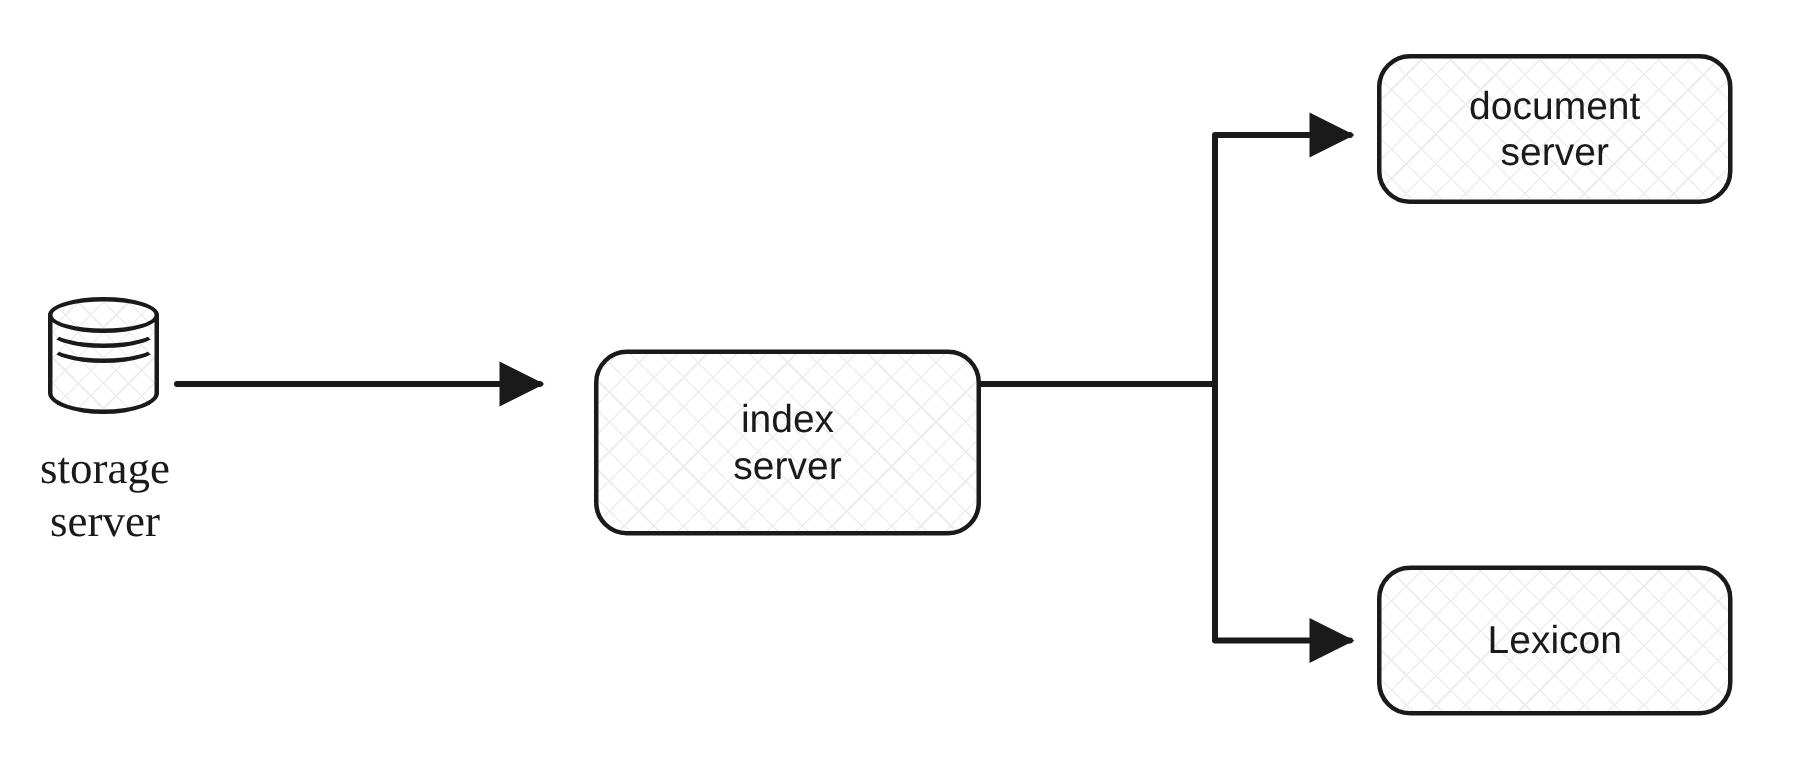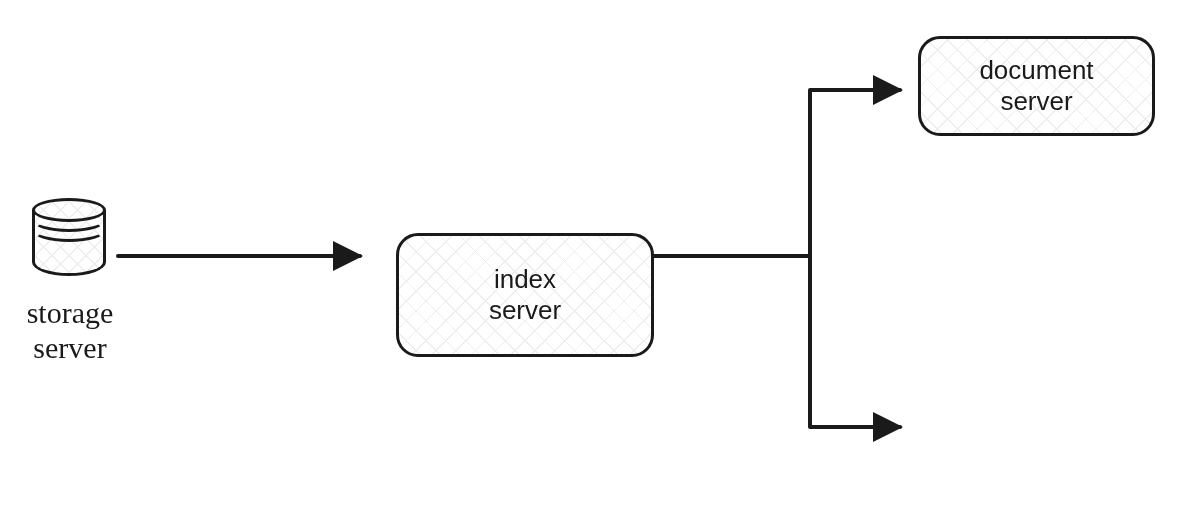--- a/index.html
+++ b/index.html
@@ -136,14 +136,15 @@
   </div>
   <div class="storage-label">storage
 server</div>
 
   <div id="node-index" class="node-box">index
 server</div>
 
   <div id="node-doc" class="node-box">document
 server</div>
 
+  <div id="node-lexicon" class="node-box">Lexicon</div>
 
 </div>
 
 </body></html>

